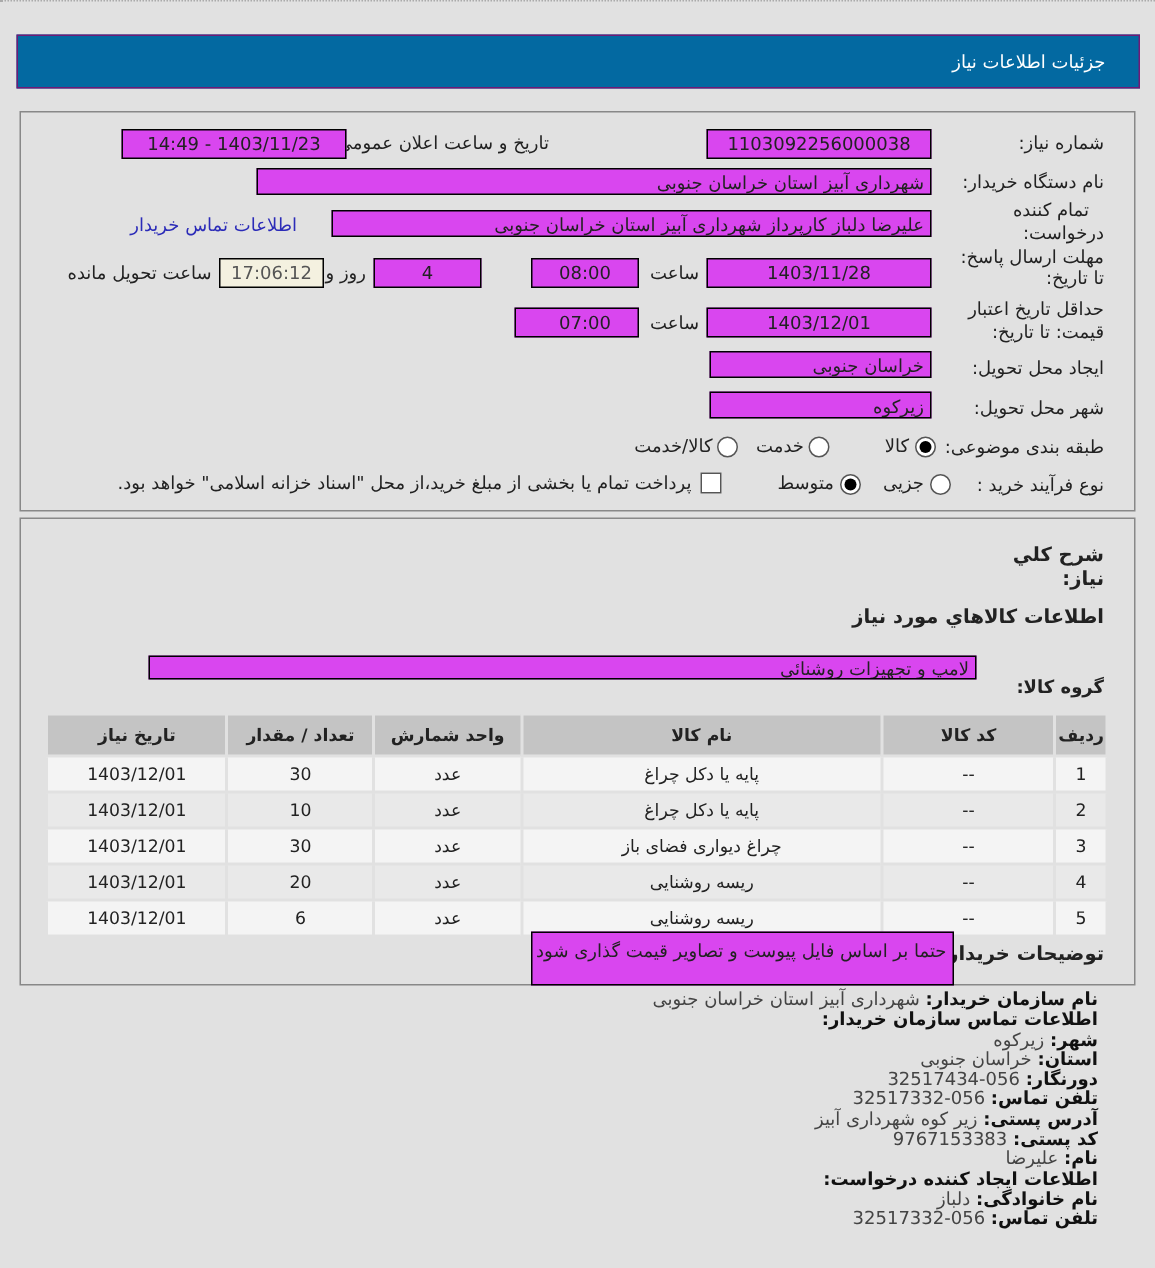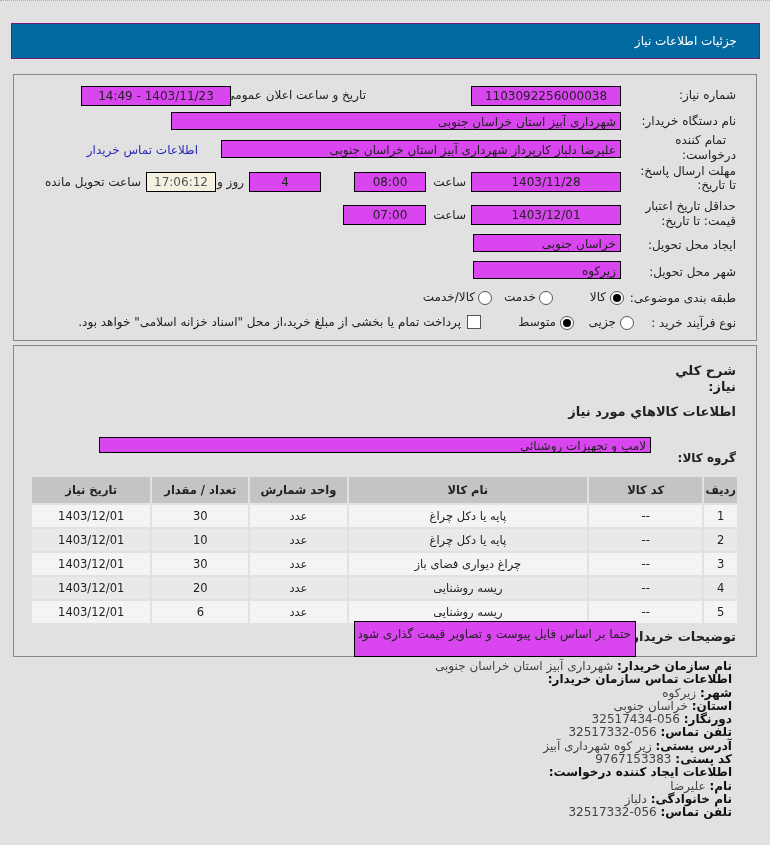--- a/index.html
+++ b/index.html
@@ -200,17 +200,17 @@
 
 <div class="contact">
   <div class="row"><span class="k">نام سازمان خریدار:</span> <span class="v">شهرداری آبیز استان خراسان جنوبی</span></div>
   <div class="row"><span class="k">اطلاعات تماس سازمان خریدار:</span></div>
   <div class="row"><span class="k">شهر:</span> <span class="v">زیرکوه</span></div>
   <div class="row"><span class="k">استان:</span> <span class="v">خراسان جنوبی</span></div>
   <div class="row"><span class="k">دورنگار:</span> <span class="v">056-32517434</span></div>
   <div class="row"><span class="k">تلفن تماس:</span> <span class="v">056-32517332</span></div>
   <div class="row"><span class="k">آدرس پستی:</span> <span class="v">زیر کوه شهرداری آبیز</span></div>
   <div class="row"><span class="k">کد پستی:</span> <span class="v">9767153383</span></div>
+  <div class="row"><span class="k">نام:</span> <span class="v">علیرضا</span></div>
   <div class="row"><span class="k">اطلاعات ایجاد کننده درخواست:</span></div>
-  <div class="row"><span class="k">نام:</span> <span class="v">علیرضا</span></div>
   <div class="row"><span class="k">نام خانوادگی:</span> <span class="v">دلباز</span></div>
   <div class="row"><span class="k">تلفن تماس:</span> <span class="v">056-32517332</span></div>
 </div>
 
 </body></html>

